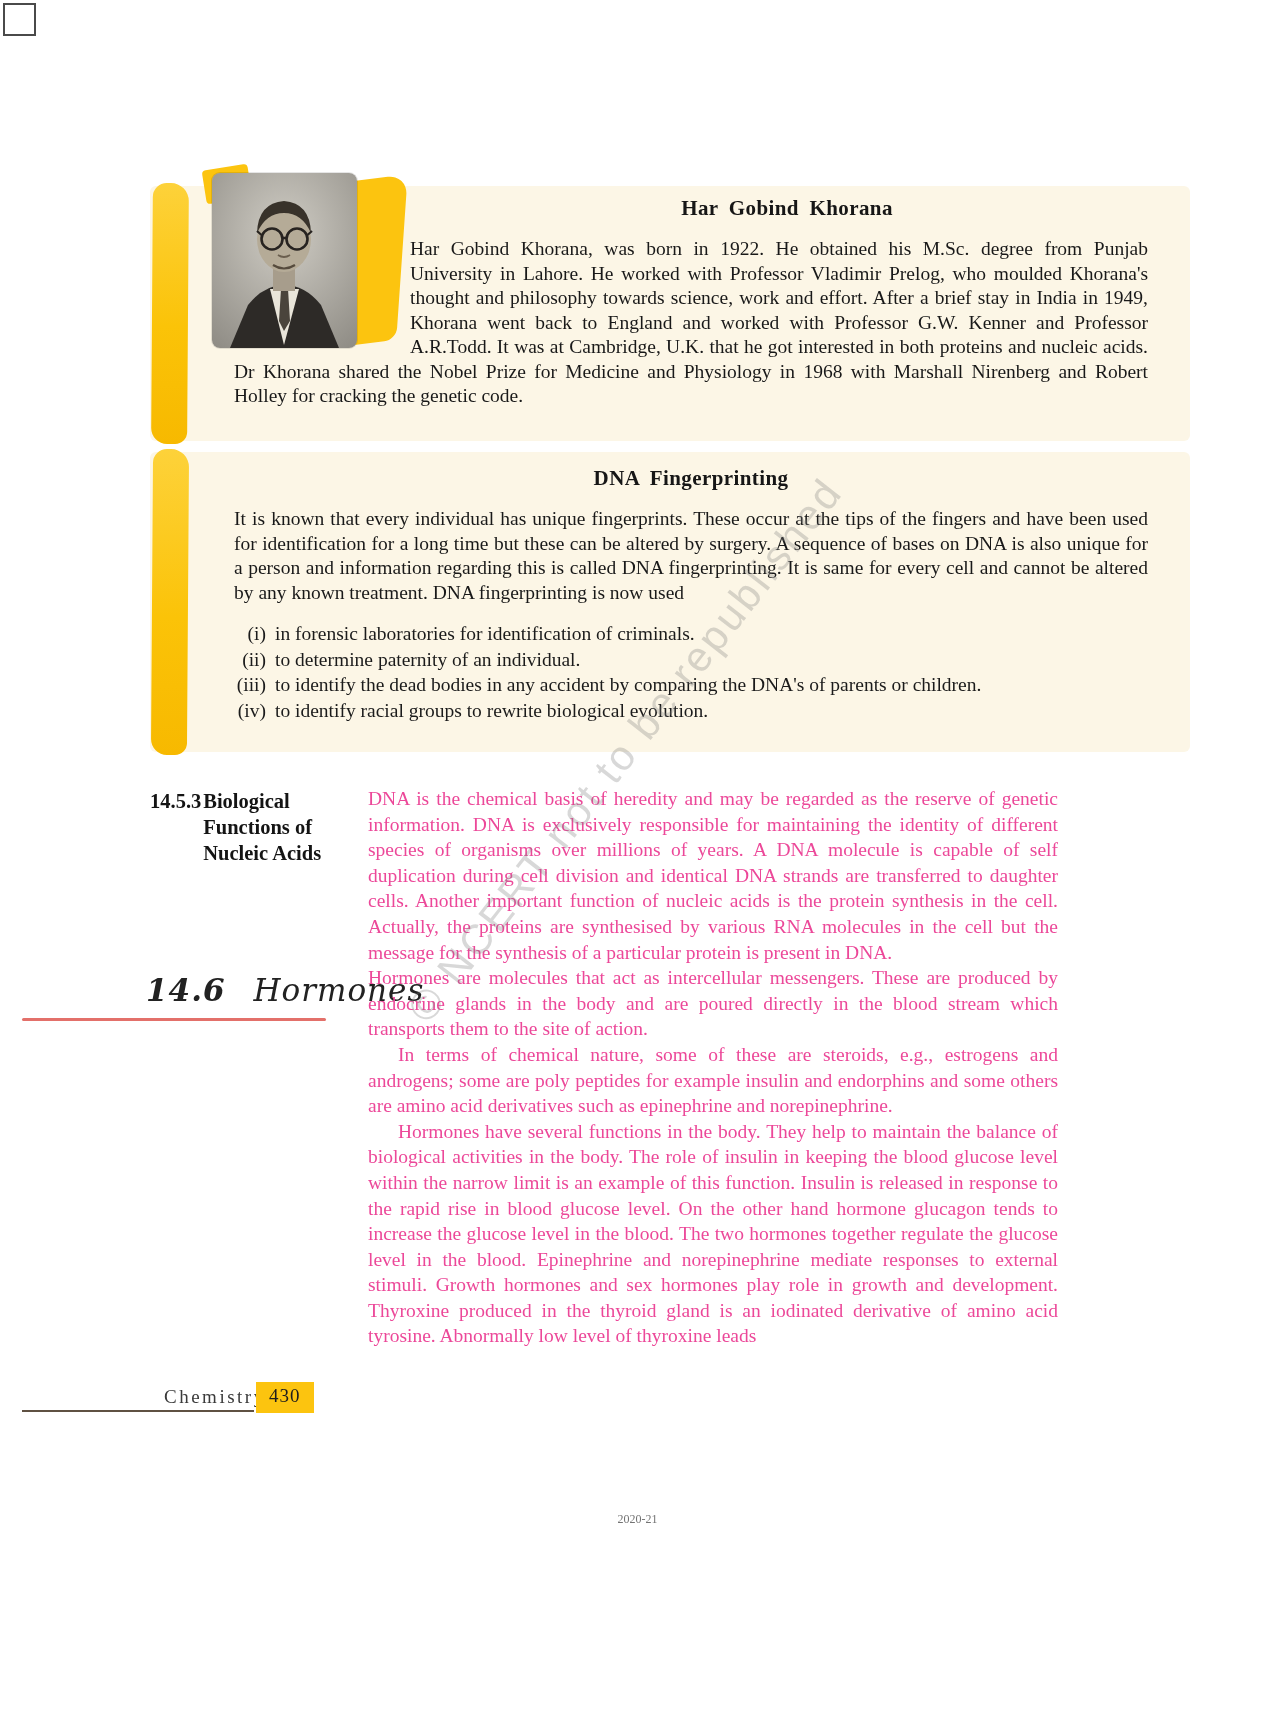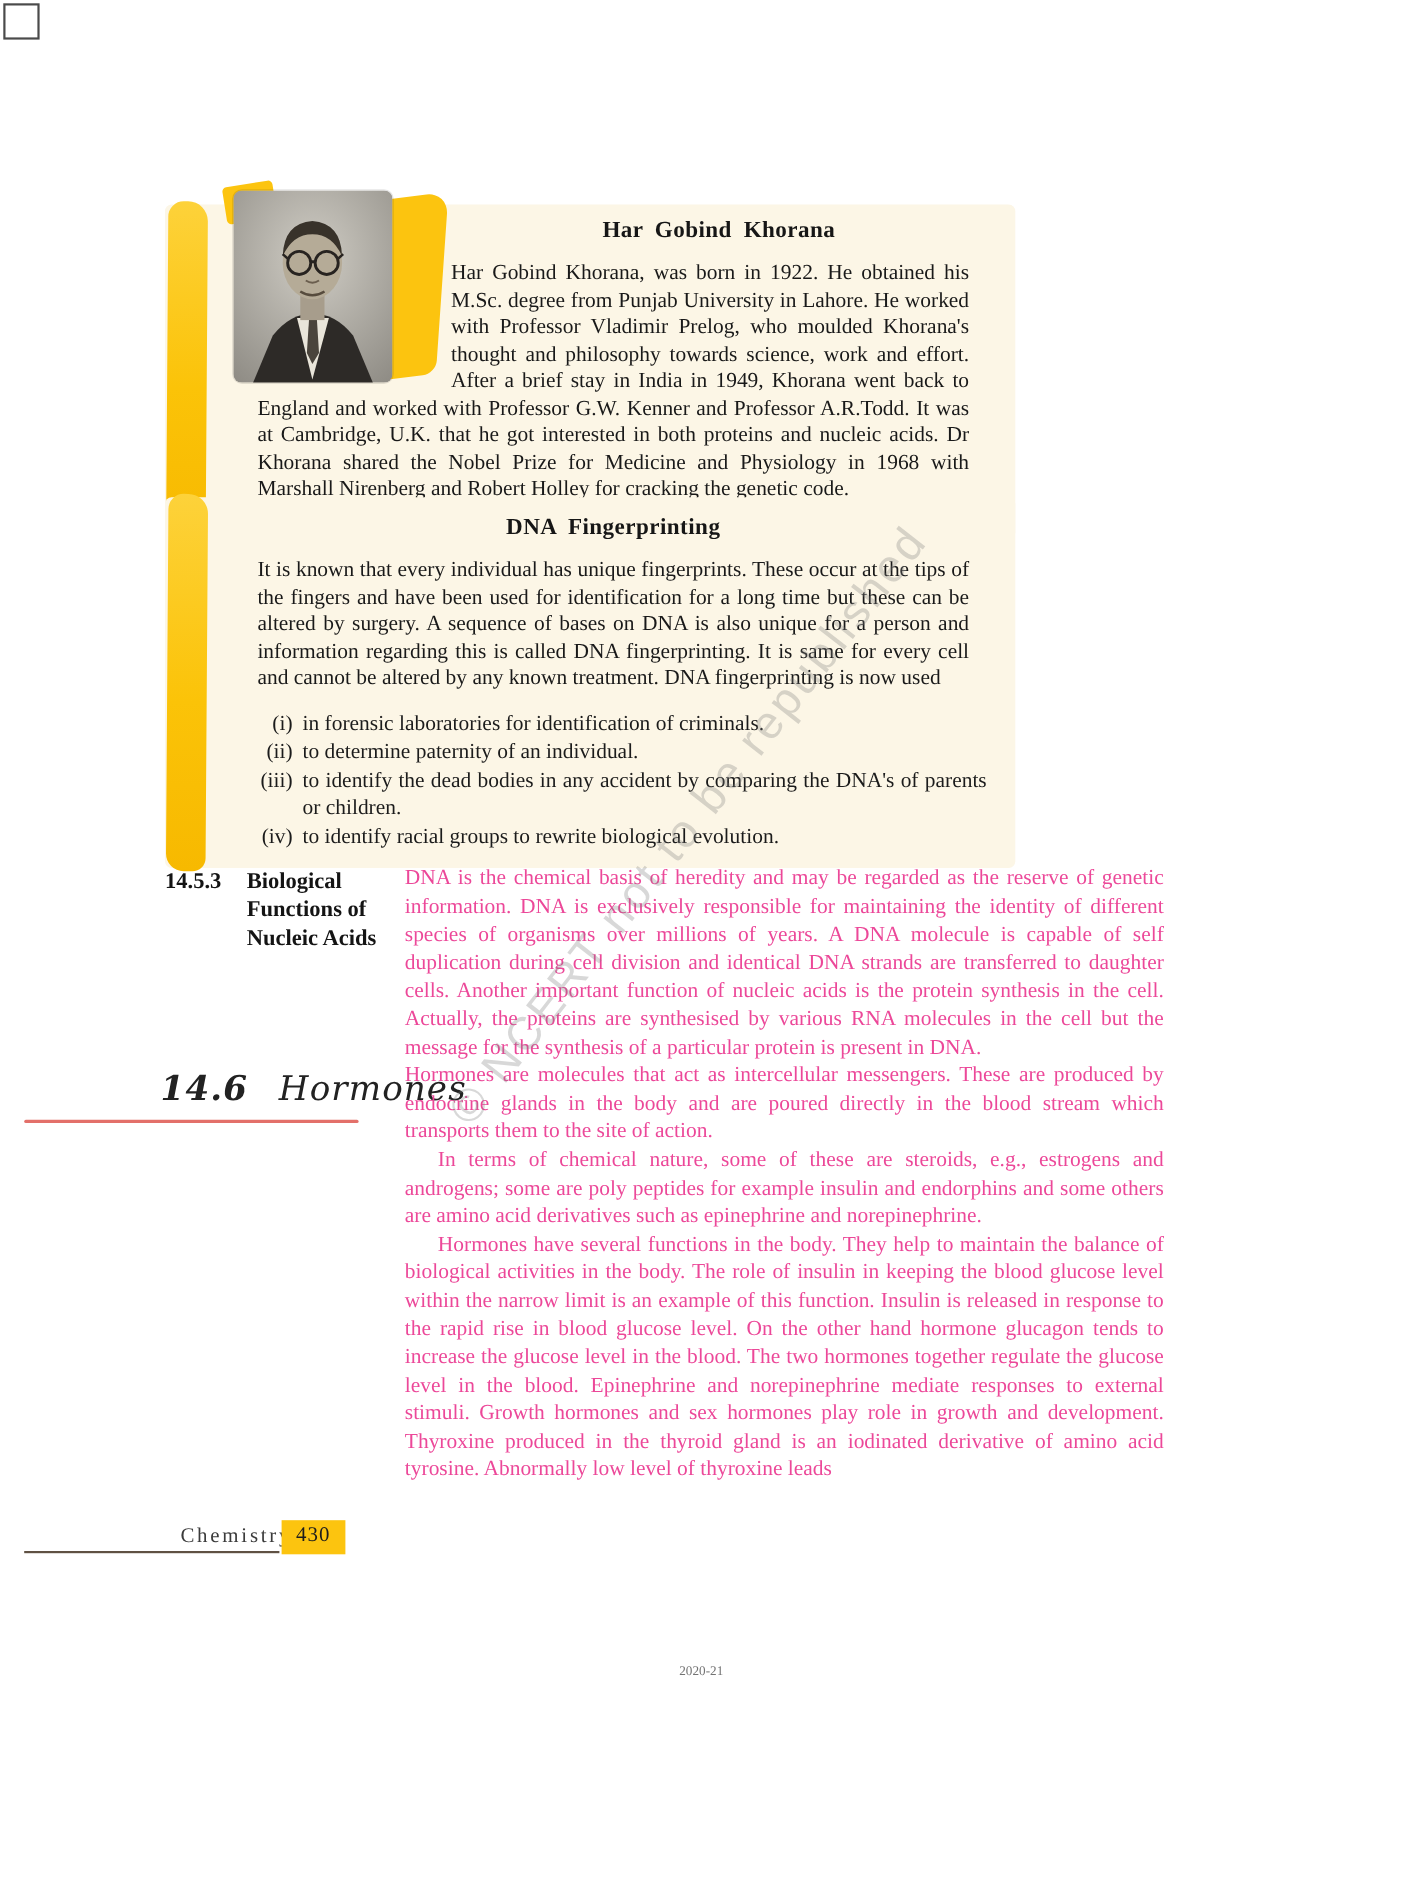--- a/index.html
+++ b/index.html
@@ -15,21 +15,21 @@
     overflow: hidden;
   }
   .corner-mark {
     position: absolute; left: 3px; top: 3px;
     width: 33px; height: 33px;
     border: 2.5px solid #4a4a4a; background: #fff;
   }
 
   
   .info-box {
-    position: absolute; left: 150px; width: 773px;
+    position: absolute; left: 150px; width: 1040px;
     background: #fcf6e6; border-radius: 6px;
     padding: 8px 26px 16px 68px;
   }
   .khorana-box { top: 186px; min-height: 246px; }
   .dna-box     { top: 452px; min-height: 300px; padding-top: 12px; }
 
   .yellow-bar {
     position: absolute; left: 2px; top: -3px;
     width: 36px; height: calc(100% + 6px);
     background: linear-gradient(180deg, #fdd23a 0%, #fbc308 55%, #f7b900 100%);
@@ -82,21 +82,21 @@
 
   
   .dna-list { margin-top: 5px; }
   .dna-item { display: flex; line-height: 25.5px; font-size: 19.5px; }
   .dna-num  { width: 48px; flex: 0 0 48px; text-align: right; margin-right: 9px; }
   .dna-text { flex: 1; text-align: justify; }
 
   
   .sec-heading {
     position: absolute; left: 150px; top: 788px; width: 208px;
-    display: flex; gap: 23px;
+    display: flex; gap: 2px;
     font-weight: bold; font-size: 20.5px; line-height: 26px; color: #141414;
   }
   .sec-heading .sec-num { flex: 0 0 auto; }
   .sec-heading .sec-title { width: 118px; }
 
   
   .hormones-heading {
     position: absolute; left: 146px; top: 972px;
     font-family: "DejaVu Serif", serif;
     font-style: italic; font-size: 31px; color: #222;

